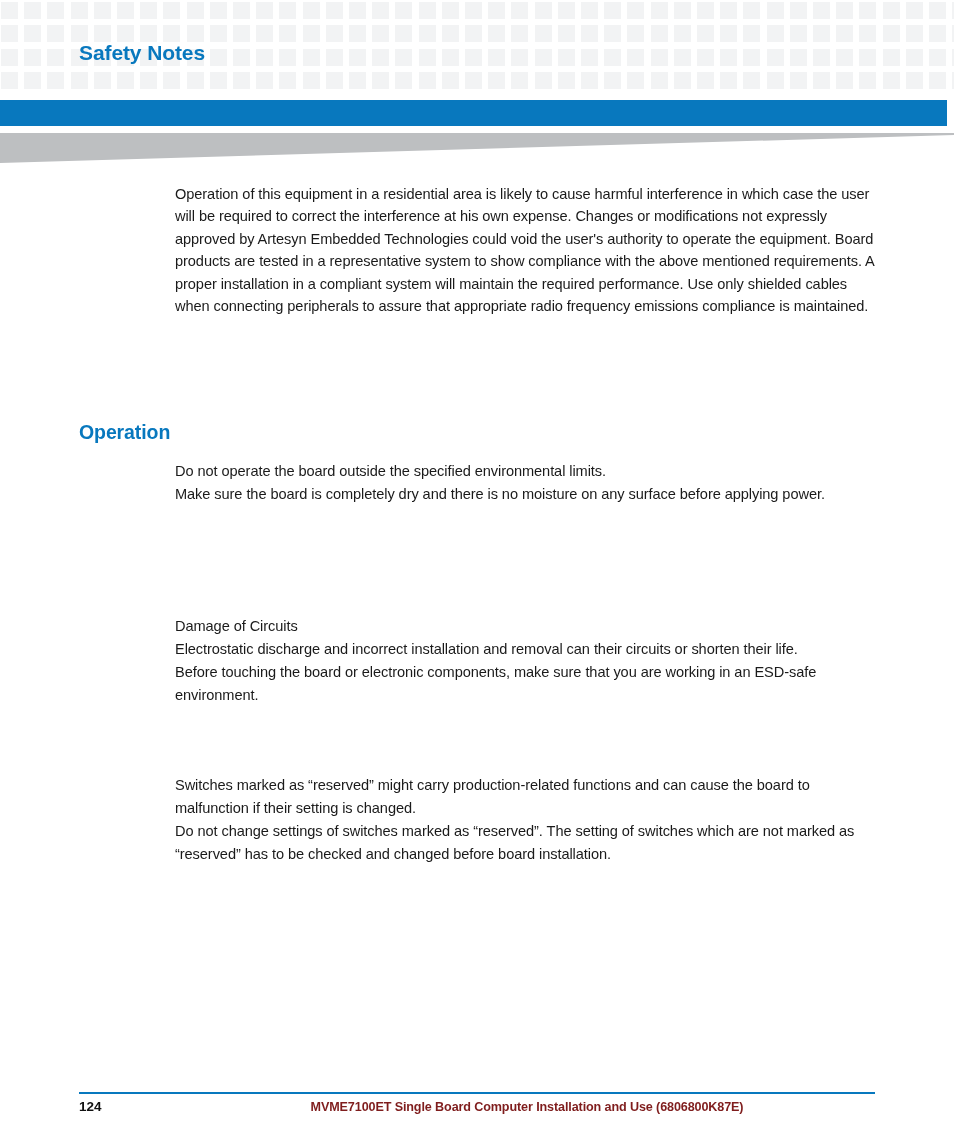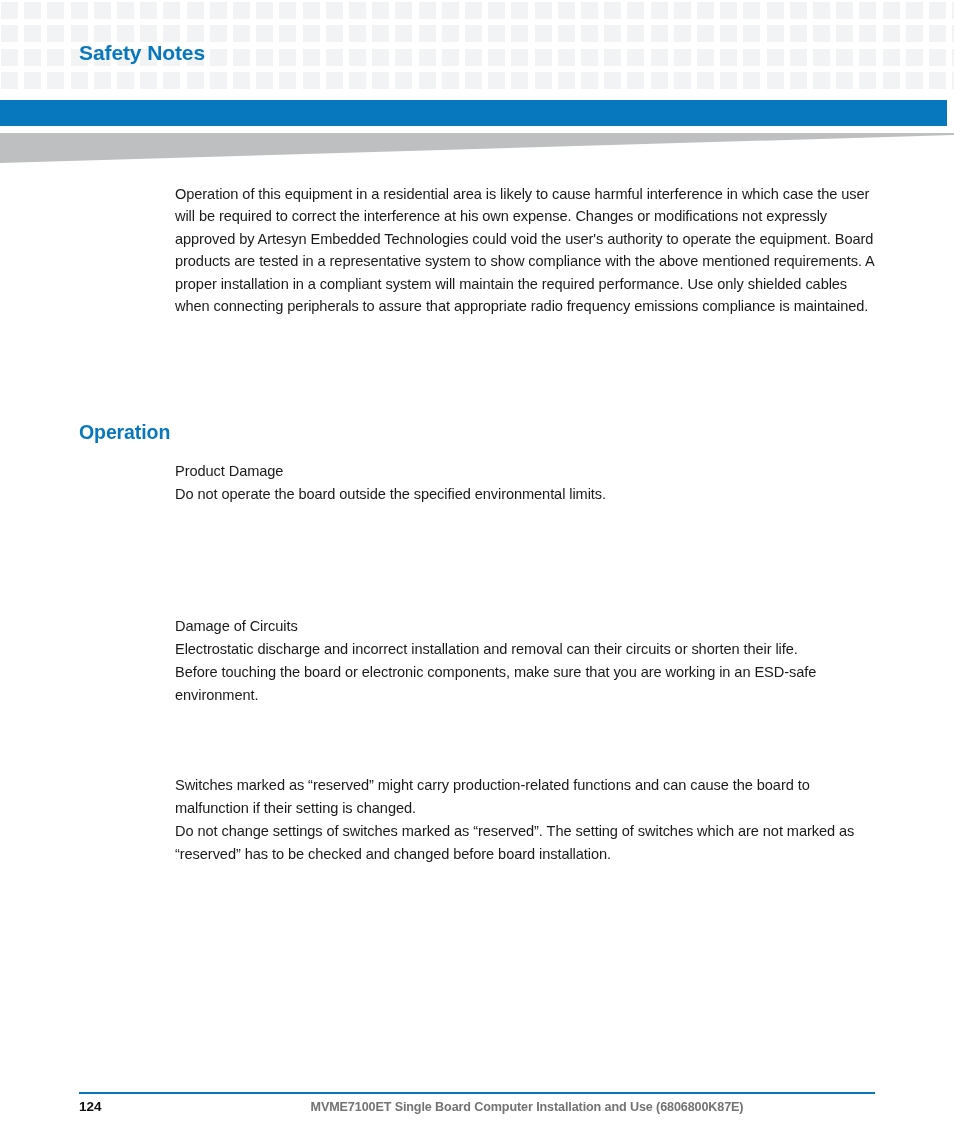--- a/index.html
+++ b/index.html
@@ -119,21 +119,21 @@
     color: #111111;
   }
   .footer-doc-title {
     position: absolute;
     left: 175px;
     top: 1100px;
     width: 704px;
     text-align: center;
     font-size: 12.6px;
     font-weight: bold;
-    color: #737373;
+    color: #7f1d1d;
     letter-spacing: -0.12px;
     white-space: nowrap;
   }
 </style>
 </head>
 <body>
 
 <div class="page">
 
   <div class="header-band" style="background-image: none;">
@@ -317,22 +317,22 @@
     </svg>
   </div>
 
   <div class="content">
     <p class="body-par">Operation of this equipment in a residential area is likely to cause harmful interference in which case the user will be required to correct the interference at his own expense. Changes or modifications not expressly approved by Artesyn Embedded Technologies could void the user's authority to operate the equipment. Board products are tested in a representative system to show compliance with the above mentioned requirements. A proper installation in a compliant system will maintain the required performance. Use only shielded cables when connecting peripherals to assure that appropriate radio frequency emissions compliance is maintained.</p>
   </div>
 
   <div class="section-heading" style="top: 421px;">Operation</div>
 
   <div class="note-block" style="top: 460px;">
-    <p class="note-line">Product Damage</p>
     <p class="note-line">Do not operate the board outside the specified environmental limits.</p>
+    <p class="note-line">Make sure the board is completely dry and there is no moisture on any surface before applying power.</p>
   </div>
 
   <div class="note-block" style="top: 615px;">
     <p class="note-line">Damage of Circuits</p>
     <p class="note-line">Electrostatic discharge and incorrect installation and removal can their circuits or shorten their life.</p>
     <p class="note-line">Before touching the board or electronic components, make sure that you are working in an ESD-safe environment.</p>
   </div>
 
   <div class="note-block" style="top: 774px;">
     <p class="note-line">Switches marked as “reserved” might carry production-related functions and can cause the board to malfunction if their setting is changed.</p>

